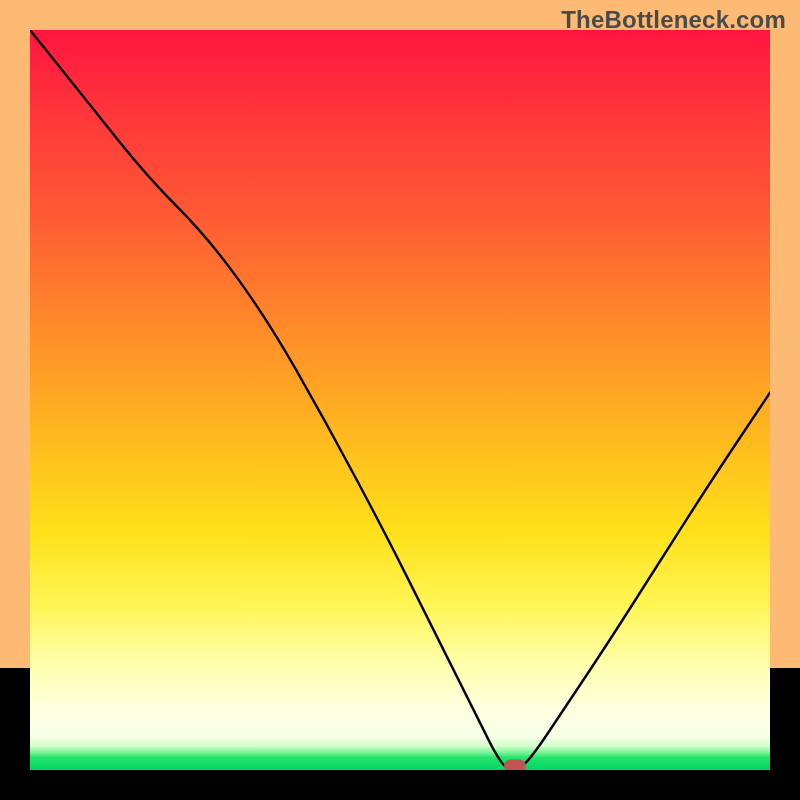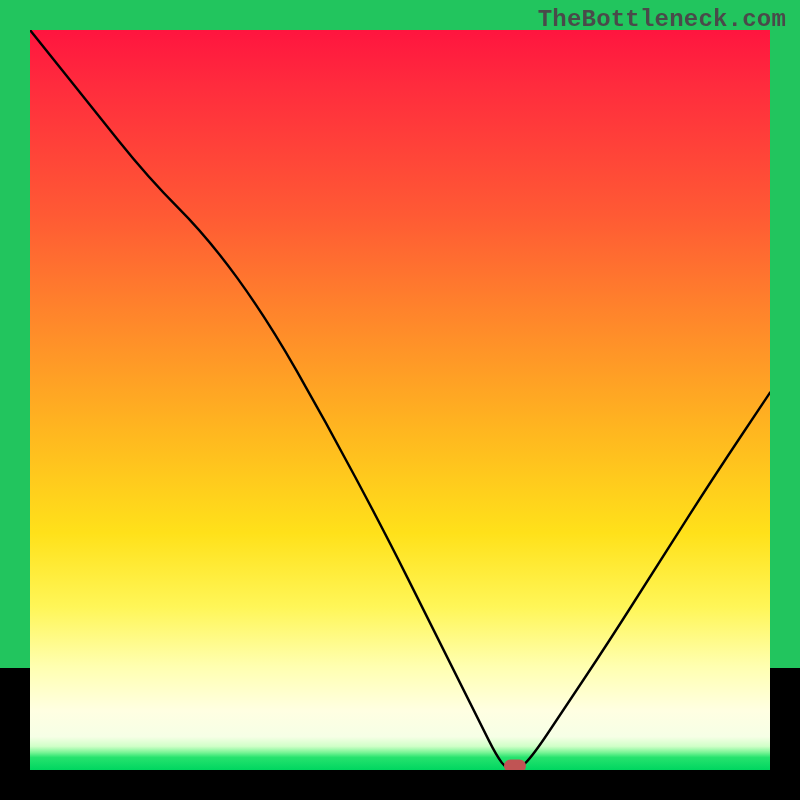--- a/index.html
+++ b/index.html
@@ -8,22 +8,21 @@
     width: 800px;
     height: 800px;
     background: #000;
     overflow: hidden;
     font-family: Arial, Helvetica, sans-serif;
   }
   .frame {
     position: relative;
     width: 800px;
     height: 668px;
-    background: #22c55e;
-    font-family: Liberation Mono, monospace;
+    background: #fdba74;
   }
   .watermark {
     position: absolute;
     top: 6px;
     right: 14px;
     color: #4a4a4a;
     font-size: 24px;
     font-weight: 600;
     letter-spacing: 0.2px;
     z-index: 10;

